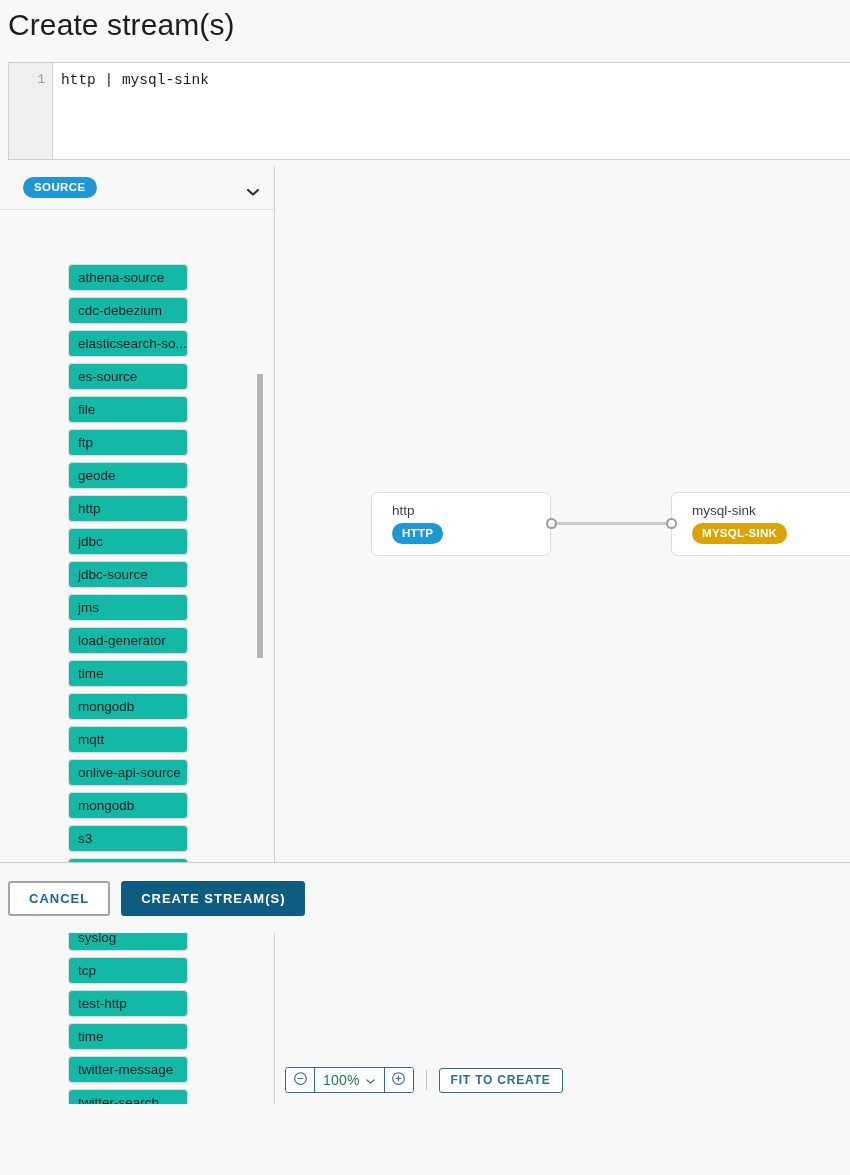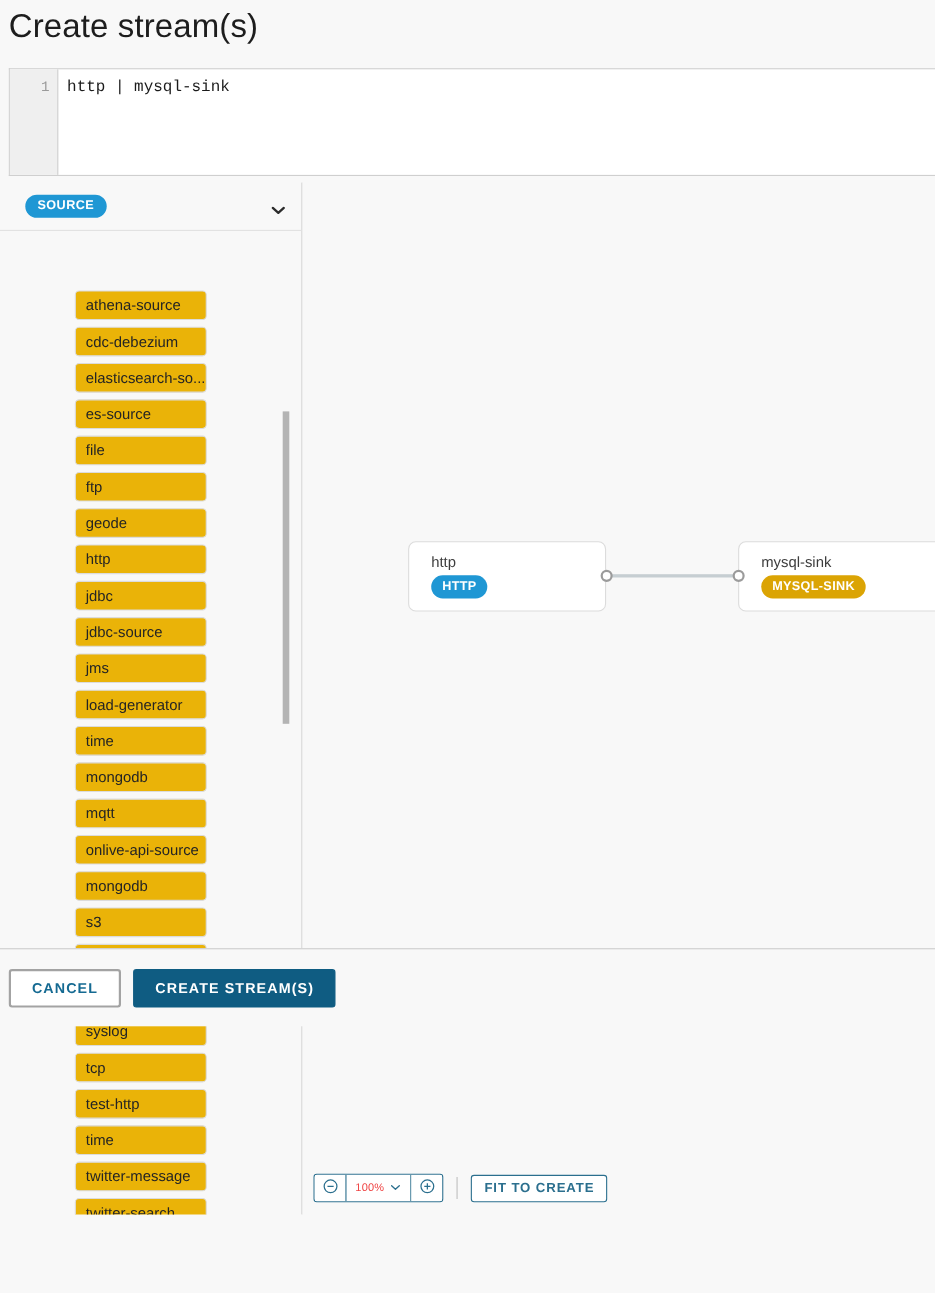--- a/index.html
+++ b/index.html
@@ -82,21 +82,21 @@
   }
   .chev { width: 16px; height: 10px; }
 
   
   .applist {
     position: absolute; left: 0; top: 89px; right: 0; bottom: 0;
     overflow: hidden; padding-top: 9px;
   }
   .app-item {
     width: 120px; margin: 0 0 6px 68px; height: 27px;
-    background: #eab308; border: 1px solid #dcdcdc; border-radius: 4px;
+    background: #14b8a6; border: 1px solid #dcdcdc; border-radius: 4px;
     display: flex; align-items: center; padding-left: 9px;
     font-size: 13.5px; color: #242424;
     white-space: nowrap; overflow: hidden;
   }
   .sb-track {
     position: absolute; left: 257px; top: 42px; width: 6px; bottom: 0;
   }
   .sb-thumb {
     position: absolute; left: 257px; top: 208px; width: 6px; height: 284px;
     background: #b4b4b4; border-radius: 0;
@@ -130,21 +130,21 @@
   
   .zoom-bar { position: absolute; left: 10px; bottom: 11px; display: flex; align-items: center; }
   .zoom-group { display: flex; border: 1px solid #2b6f8e; border-radius: 3px; overflow: hidden; background: #fff; }
   .zb-btn {
     width: 28px; height: 24px; display: flex; align-items: center; justify-content: center;
     background: #fff; border: 0; cursor: pointer;
   }
   .zb-mid {
     height: 24px; display: flex; align-items: center; gap: 5px;
     padding: 0 8px; border-left: 1px solid #2b6f8e; border-right: 1px solid #2b6f8e;
-    background: #fff; font-size: 10px; color: #ef4444; letter-spacing: .2px; cursor: pointer;
+    background: #fff; font-size: 14px; color: #15803d; letter-spacing: .2px; cursor: pointer;
   }
   .zb-sep { width: 1px; height: 20px; background: #bfbfbf; margin: 0 12px; }
   .fit-btn {
     height: 25px; padding: 0 11px; display: flex; align-items: center;
     border: 1px solid #2b6f8e; border-radius: 3px; background: #fff;
     color: #2b6f8e; font-size: 12px; font-weight: 600; letter-spacing: .8px;
     font-family: "Liberation Sans", sans-serif; cursor: pointer;
   }
 
   

